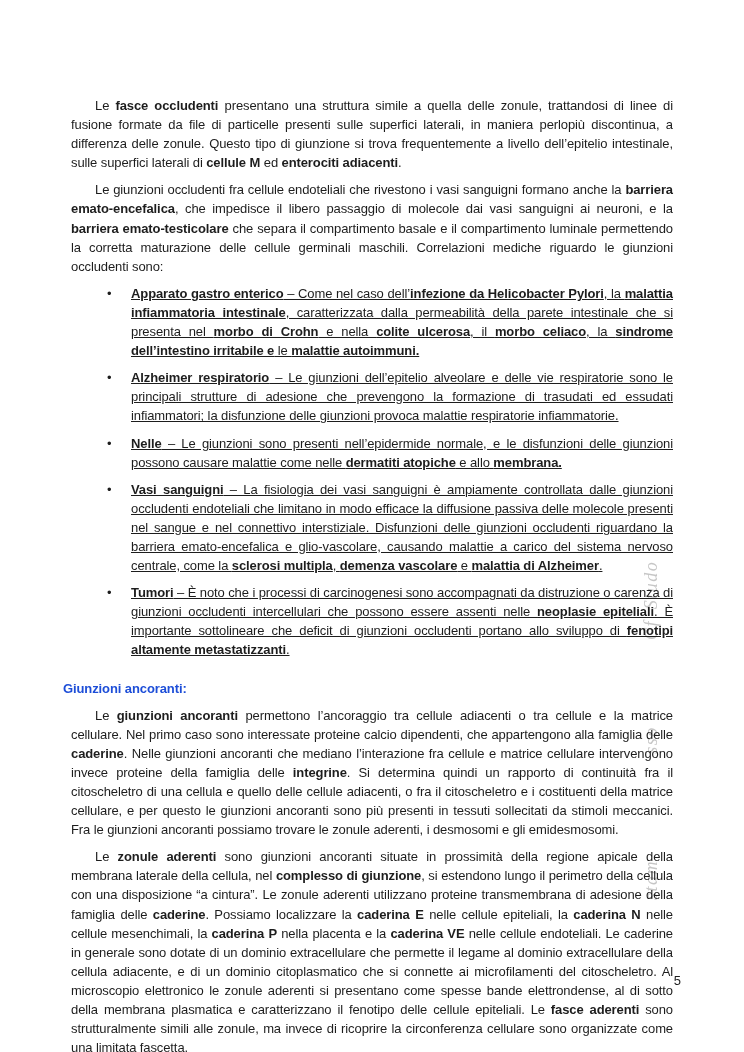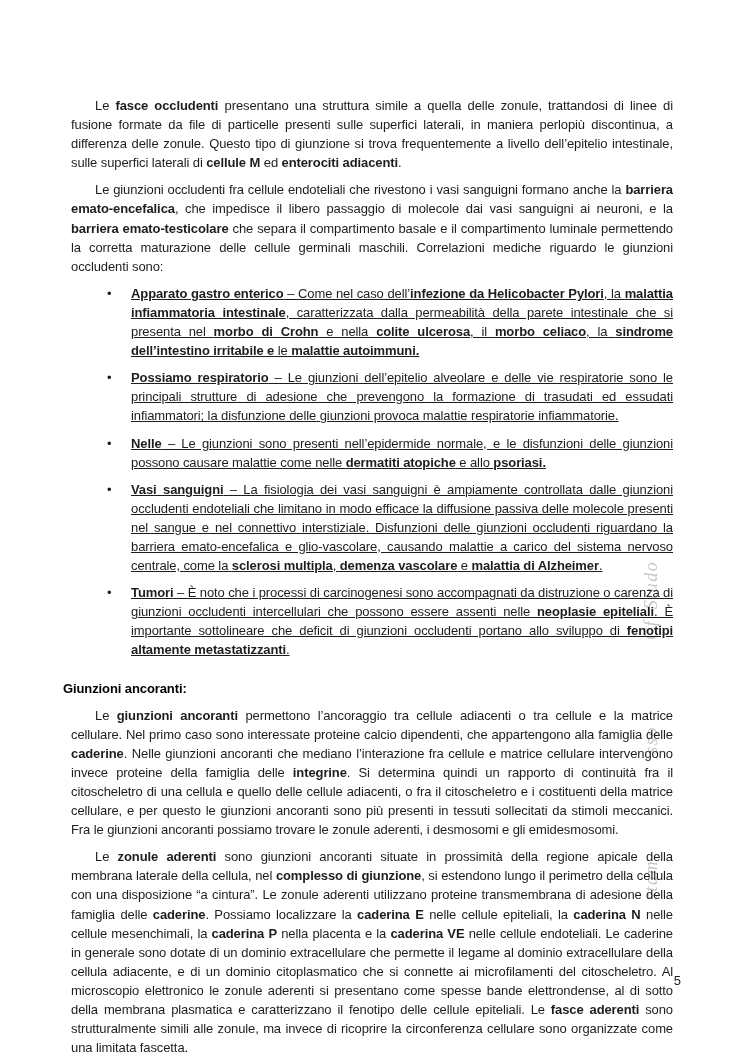--- a/index.html
+++ b/index.html
@@ -26,21 +26,21 @@
   .indent{text-indent:24px;}
   .b{font-weight:bold;}
   ul.bullets{margin:0;padding:0;list-style:none;}
   li.para{padding-left:60px;position:relative;text-decoration:underline;}
   li.para::before{
     content:"\2022";
     position:absolute;left:36px;top:0;
     font-size:13px;line-height:19.1px;
   }
   .heading{
-    color:#000000;
+    color:#1d4ed8;
     font-weight:bold;
     font-size:13px;
     line-height:19.1px;
     letter-spacing:-0.1px;
     margin:19px 0 0 0;
   }
   .justify-last{text-align-last:justify;}
   .pagenum{
     position:absolute;right:63px;bottom:64px;
     font-size:13px;color:#1d1d1d;
@@ -74,22 +74,22 @@
     <span class="wm wm3">sso</span>
     <span class="wm wm4">stam</span>
   </div>
 
   <div class="doc">
     <p class="para indent"><span>Le </span><span class="b">fasce occludenti</span><span> presentano una struttura simile a quella delle zonule, trattandosi di linee di fusione formate da file di particelle presenti sulle superfici laterali, in maniera perlopiù discontinua, a differenza delle zonule. Questo tipo di giunzione si trova frequentemente a livello dell’epitelio intestinale, sulle superfici laterali di </span><span class="b">cellule M</span><span> ed </span><span class="b">enterociti adiacenti</span><span>.</span></p>
     <p class="para indent"><span>Le giunzioni occludenti fra cellule endoteliali che rivestono i vasi sanguigni formano anche la </span><span class="b">barriera emato-encefalica</span><span>, che impedisce il libero passaggio di molecole dai vasi sanguigni ai neuroni, e la </span><span class="b">barriera emato-testicolare</span><span> che separa il compartimento basale e il compartimento luminale permettendo la corretta maturazione delle cellule germinali maschili. Correlazioni mediche riguardo le giunzioni occludenti sono:</span></p>
 
     <ul class="bullets">
       <li class="para"><span class="b">Apparato gastro enterico</span><span> – Come nel caso dell’</span><span class="b">infezione da Helicobacter Pylori</span><span>, la </span><span class="b">malattia infiammatoria intestinale</span><span>, caratterizzata dalla permeabilità della parete intestinale che si presenta nel </span><span class="b">morbo di Crohn</span><span> e nella </span><span class="b">colite ulcerosa</span><span>, il </span><span class="b">morbo celiaco</span><span>, la </span><span class="b">sindrome dell’intestino irritabile e</span><span> le </span><span class="b">malattie autoimmuni.</span></li>
-      <li class="para"><span class="b">Possiamo respiratorio</span><span> – Le giunzioni dell’epitelio alveolare e delle vie respiratorie sono le principali strutture di adesione che prevengono la formazione di trasudati ed essudati infiammatori; la disfunzione delle giunzioni provoca malattie respiratorie infiammatorie.</span></li>
-      <li class="para"><span class="b">Nelle</span><span> – Le giunzioni sono presenti nell’epidermide normale, e le disfunzioni delle giunzioni possono causare malattie come nelle </span><span class="b">dermatiti atopiche</span><span> e allo </span><span class="b">psoriasi.</span></li>
+      <li class="para"><span class="b">Alzheimer respiratorio</span><span> – Le giunzioni dell’epitelio alveolare e delle vie respiratorie sono le principali strutture di adesione che prevengono la formazione di trasudati ed essudati infiammatori; la disfunzione delle giunzioni provoca malattie respiratorie infiammatorie.</span></li>
+      <li class="para"><span class="b">Nelle</span><span> – Le giunzioni sono presenti nell’epidermide normale, e le disfunzioni delle giunzioni possono causare malattie come nelle </span><span class="b">dermatiti atopiche</span><span> e allo </span><span class="b">membrana.</span></li>
       <li class="para"><span class="b">Vasi sanguigni</span><span> – La fisiologia dei vasi sanguigni è ampiamente controllata dalle giunzioni occludenti endoteliali che limitano in modo efficace la diffusione passiva delle molecole presenti nel sangue e nel connettivo interstiziale. Disfunzioni delle giunzioni occludenti riguardano la barriera emato-encefalica e glio-vascolare, causando malattie a carico del sistema nervoso centrale, come la </span><span class="b">sclerosi multipla</span><span>, </span><span class="b">demenza vascolare</span><span> e </span><span class="b">malattia di Alzheimer</span><span>.</span></li>
       <li class="para"><span class="b">Tumori</span><span> – È noto che i processi di carcinogenesi sono accompagnati da distruzione o carenza di giunzioni occludenti intercellulari che possono essere assenti nelle </span><span class="b">neoplasie epiteliali</span><span>. È importante sottolineare che deficit di giunzioni occludenti portano allo sviluppo di </span><span class="b">fenotipi altamente metastatizzanti</span><span>.</span></li>
     </ul>
 
     <h2 class="heading">Giunzioni ancoranti:</h2>
 
     <p class="para indent"><span>Le </span><span class="b">giunzioni ancoranti</span><span> permettono l’ancoraggio tra cellule adiacenti o tra cellule e la matrice cellulare. Nel primo caso sono interessate proteine calcio dipendenti, che appartengono alla famiglia delle </span><span class="b">caderine</span><span>. Nelle giunzioni ancoranti che mediano l’interazione fra cellule e matrice cellulare intervengono invece proteine della famiglia delle </span><span class="b">integrine</span><span>. Si determina quindi un rapporto di continuità fra il citoscheletro di una cellula e quello delle cellule adiacenti, o fra il citoscheletro e i costituenti della matrice cellulare, e per questo le giunzioni ancoranti sono più presenti in tessuti sollecitati da stimoli meccanici. Fra le giunzioni ancoranti possiamo trovare le zonule aderenti, i desmosomi e gli emidesmosomi.</span></p>
     <p class="para indent"><span>Le </span><span class="b">zonule aderenti</span><span> sono giunzioni ancoranti situate in prossimità della regione apicale della membrana laterale della cellula, nel </span><span class="b">complesso di giunzione</span><span>, si estendono lungo il perimetro della cellula con una disposizione “a cintura”. Le zonule aderenti utilizzano proteine transmembrana di adesione della famiglia delle </span><span class="b">caderine</span><span>. Possiamo localizzare la </span><span class="b">caderina E</span><span> nelle cellule epiteliali, la </span><span class="b">caderina N</span><span> nelle cellule mesenchimali, la </span><span class="b">caderina P</span><span> nella placenta e la </span><span class="b">caderina VE</span><span> nelle cellule endoteliali. Le caderine in generale sono dotate di un dominio extracellulare che permette il legame al dominio extracellulare della cellula adiacente, e di un dominio citoplasmatico che si connette ai microfilamenti del citoscheletro. Al microscopio elettronico le zonule aderenti si presentano come spesse bande elettrondense, al di sotto della membrana plasmatica e caratterizzano il fenotipo delle cellule epiteliali. Le </span><span class="b">fasce aderenti</span><span> sono strutturalmente simili alle zonule, ma invece di ricoprire la circonferenza cellulare sono organizzate come una limitata fascetta.</span></p>
     <p class="para indent justify-last"><span>I </span><span class="b">molecole</span><span> sono il dispositivo giunzionale più comune presente fra le cellule epiteliali, uniscono tenacemente cellule contigue garantendo la resistenza del tessuto a forti sollecitazioni meccaniche. In</span></p>
   </div>

